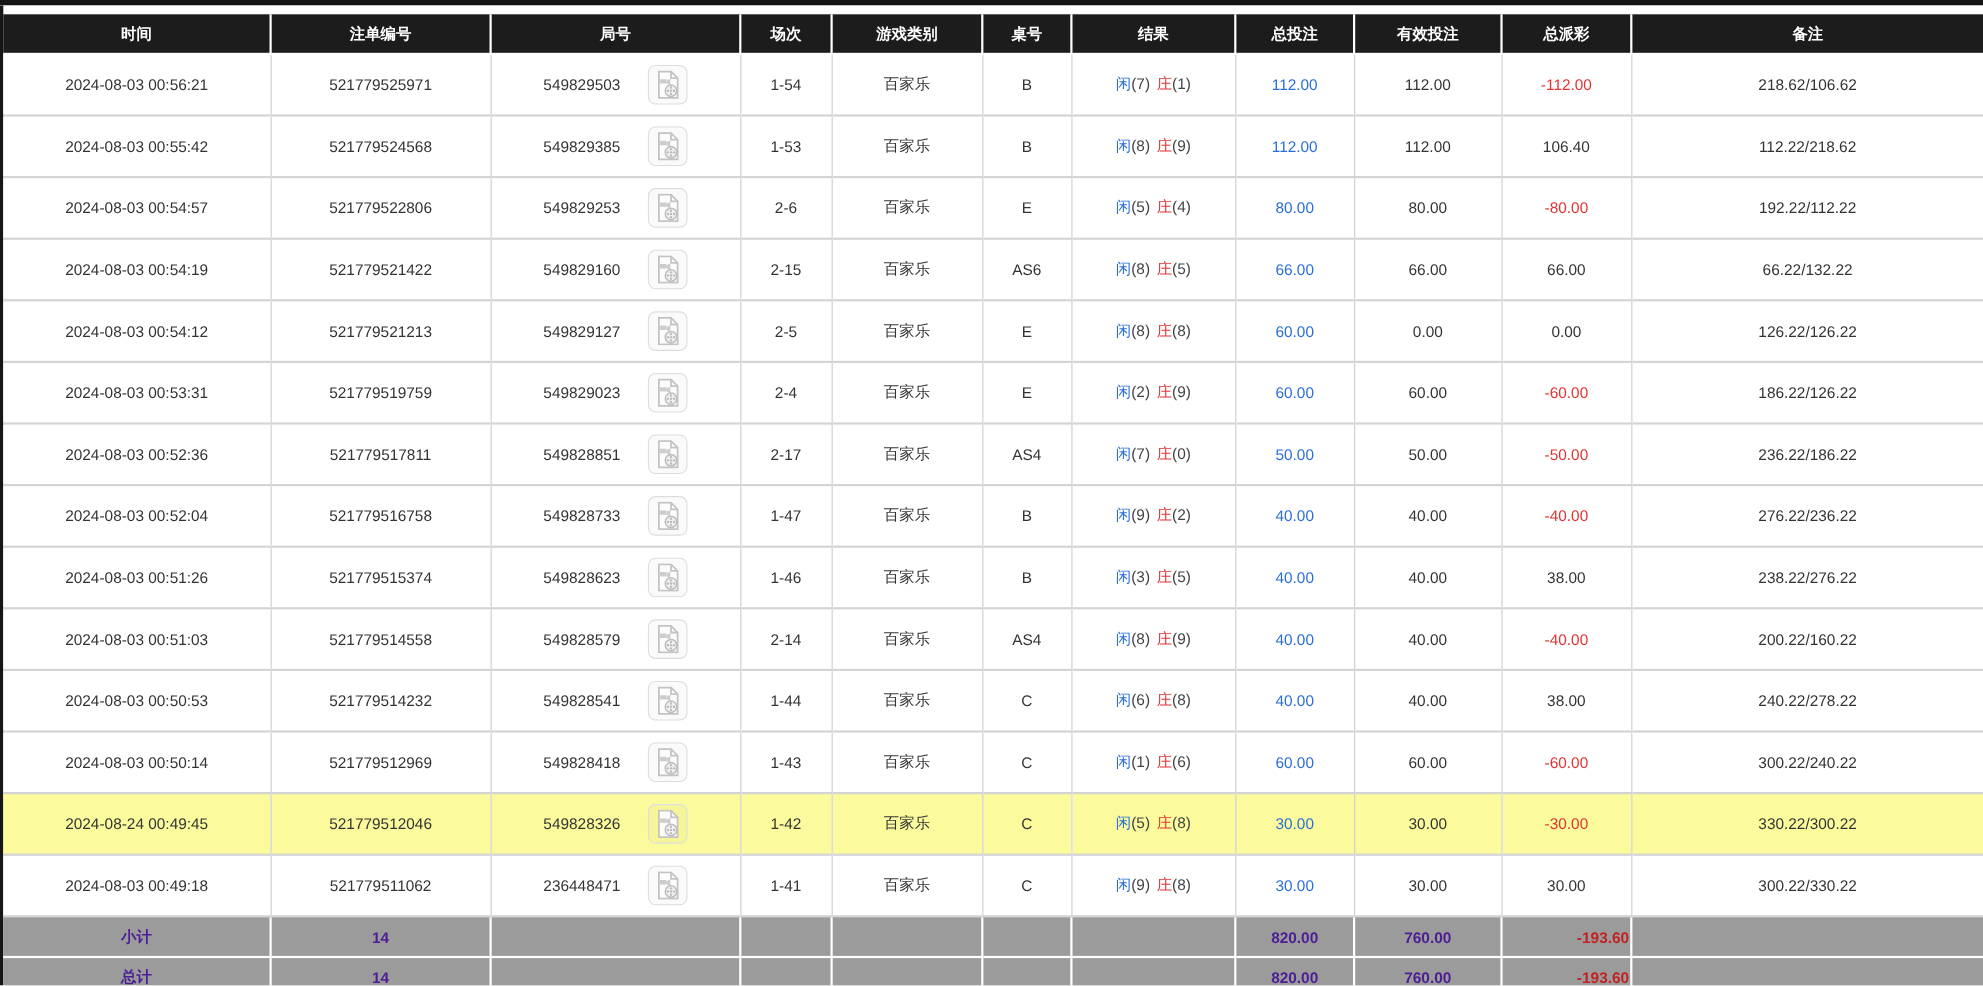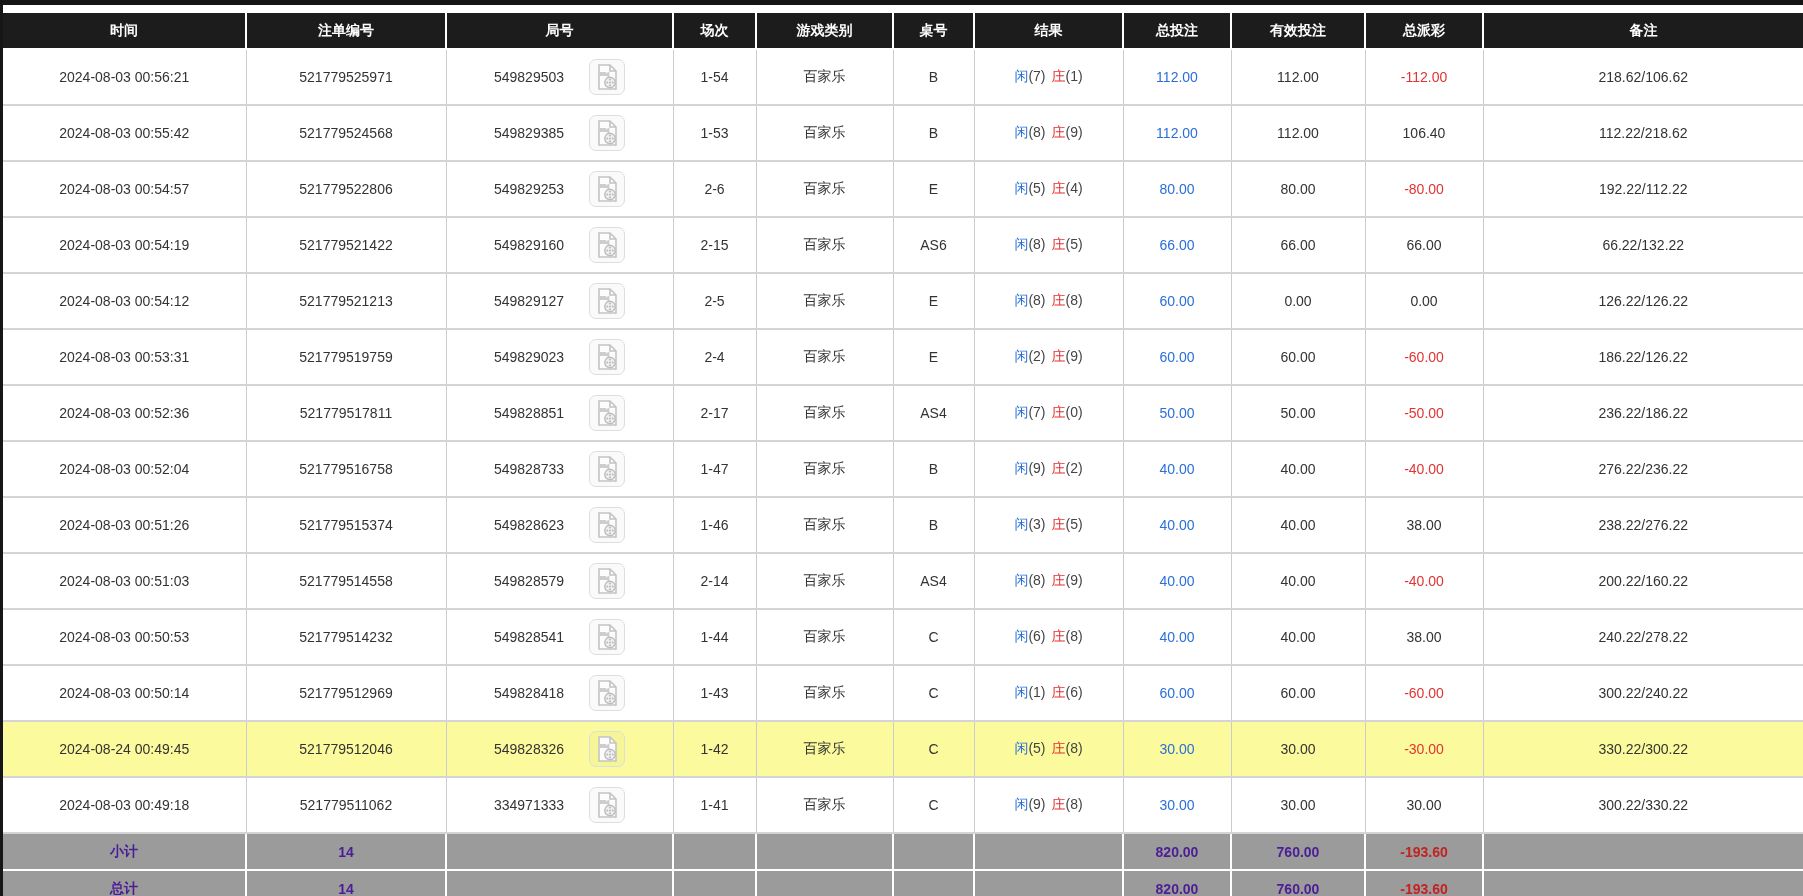--- a/index.html
+++ b/index.html
@@ -51,21 +51,21 @@
     width:34px;height:34px;border:1px solid #dddddd;border-radius:7px;
     background:rgba(0,0,0,0.02);cursor:pointer;flex:0 0 auto;
   }
 
   tfoot td{
     background:#9b9b9b;color:#4c1d95;font-weight:bold;
     height:33px;text-align:center;font-size:14px;
     border-right:2px solid #ffffff;border-bottom:2px solid #ffffff;
   }
   tfoot td:last-child{border-right:none;}
-  tfoot td.payout.neg{color:#c22222;}
+  tfoot td.payout.neg{color:#c22222;text-align:right;}
 </style>
 </head>
 <body>
 
 <div class="page">
   <div class="top-bar"></div>
   <div class="table-wrap">
     <table>
       <colgroup>
         <col class="c1">
@@ -523,21 +523,21 @@
     <td class="blue">30.00</td>
     <td>30.00</td>
     <td class="payout neg">-30.00</td>
     <td>330.22/300.22</td>
   </tr>
           <tr>
     <td>2024-08-03 00:49:18</td>
     <td>521779511062</td>
     <td>
       <span class="round-cell-inner">
-        <span>334971333</span>
+        <span>236448471</span>
         <span class="replay-btn">
           <svg width="22" height="26" viewBox="0 0 22 26">
             <path d="M3 1 h11 l6 6 v18 h-17 z" fill="#fcfcfc" stroke="#c3c3c3" stroke-width="1.6"></path>
             <path d="M14 1 v6 h6" fill="none" stroke="#c3c3c3" stroke-width="1.6"></path>
             <path d="M4 8 h6 v4 h-6 z" fill="#cdcdcd"></path>
             <path d="M10 9.2 l3.4 -1.6 v6 l-3.4 -1.6 z" fill="#cdcdcd"></path>
             <circle cx="14" cy="18.5" r="5.2" fill="#f1f1f1" stroke="#bdbdbd" stroke-width="1.4"></circle>
             <circle cx="14" cy="18.5" r="1.1" fill="#bdbdbd"></circle>
             <circle cx="14" cy="15.6" r="1.1" fill="#bdbdbd"></circle>
             <circle cx="14" cy="21.4" r="1.1" fill="#bdbdbd"></circle>

